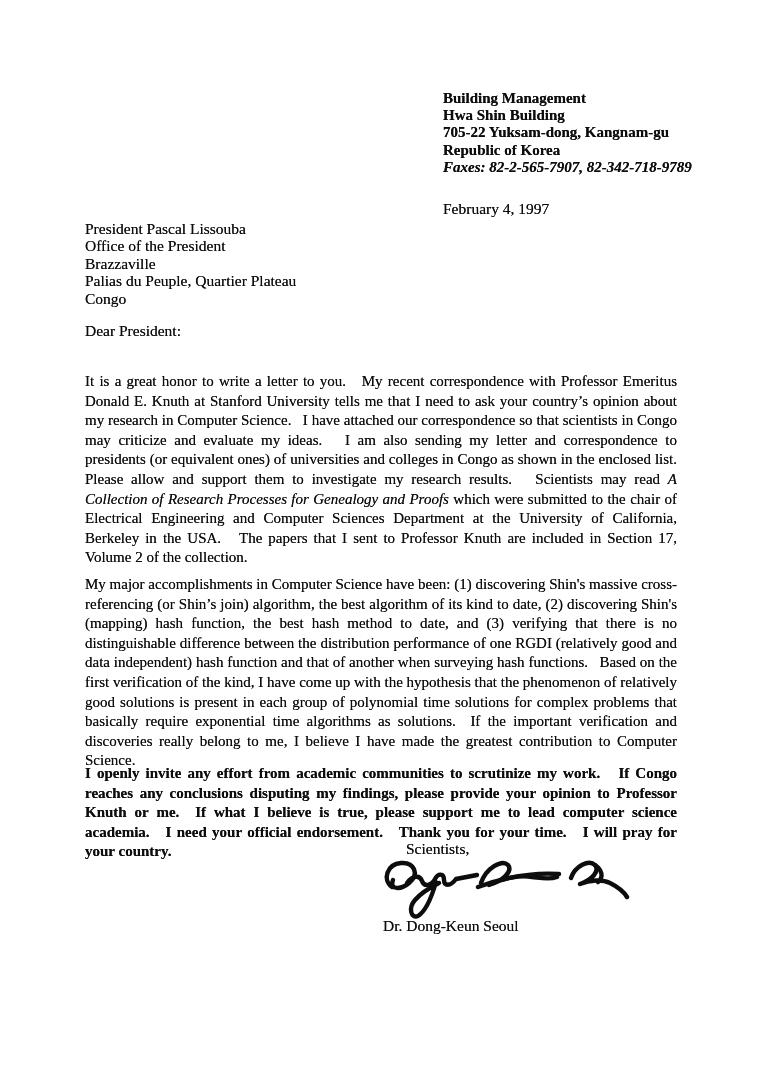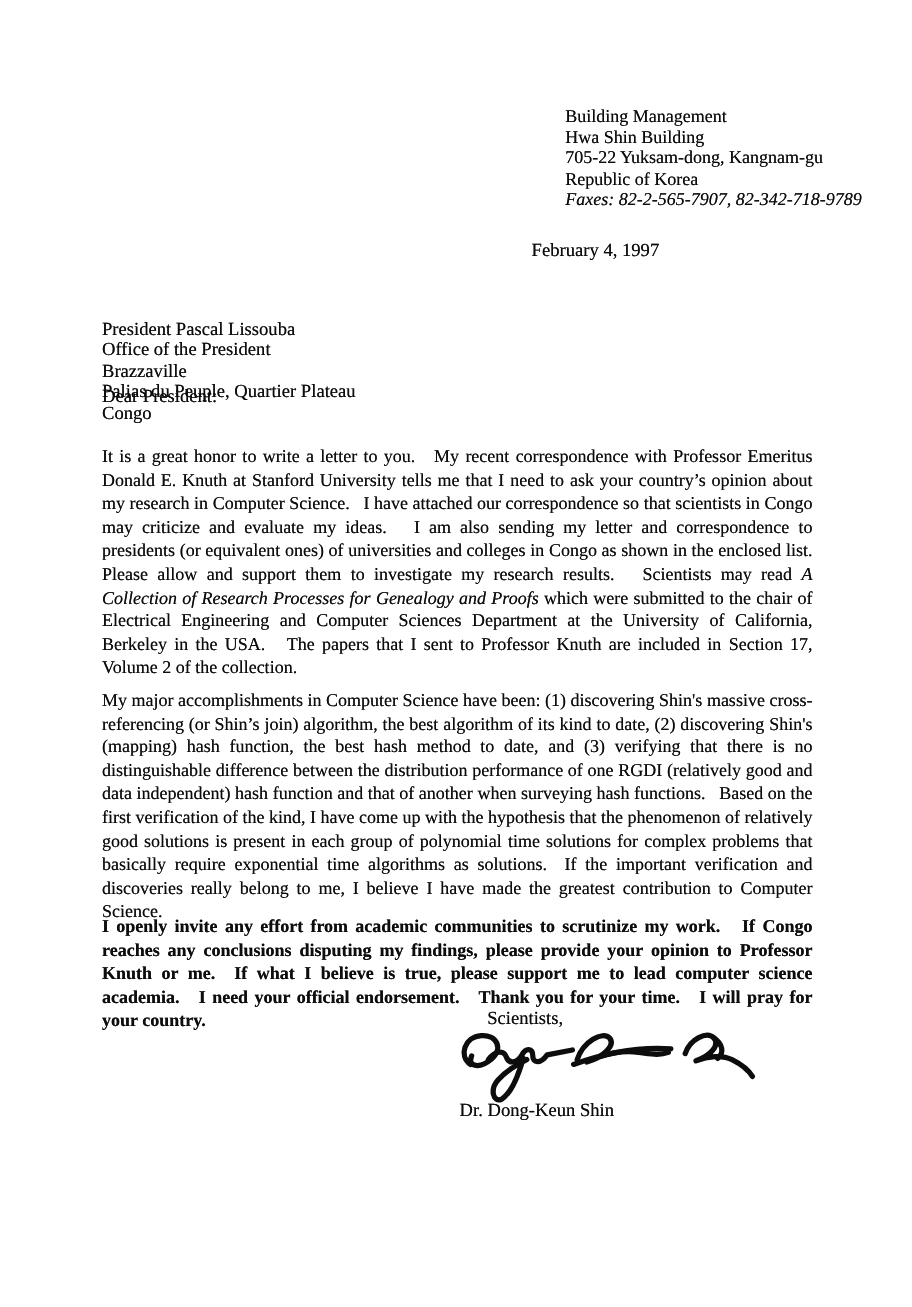--- a/index.html
+++ b/index.html
@@ -17,37 +17,35 @@
     font-family: "Liberation Serif", "DejaVu Serif", serif;
     color: #0d0d0d;
     text-shadow: 0 0 0.45px rgba(0,0,0,0.75); 
   }
   .abs { position: absolute; }
 
   
   .sender {
     left: 443px; top: 90px;
     font-size: 15px; line-height: 17.2px;
-    font-weight: normal;
+    font-weight: bold;
     white-space: nowrap;
-    margin-left: 28px;
   }
   .sender .fax { font-style: italic; }
 
   .date {
     left: 443px; top: 200px;
     font-size: 15.5px;
     white-space: nowrap;
   }
 
   .recipient {
     left: 85px; top: 220px;
     font-size: 15.5px; line-height: 17.4px;
     white-space: nowrap;
-    margin-top: 46px;
   }
 
   .salutation {
     left: 85px; top: 322px;
     font-size: 15.5px;
     white-space: nowrap;
   }
 
   .para {
     left: 85px;
@@ -124,15 +122,15 @@
 
         <path d="M 103,33 C 108,18 124,9 130,15 C 135,21 125,31 111,35 C 125,28 142,25 154,27 C 163,28 171,30 179,27"></path>
         <path d="M 100,37 C 122,29 152,22 181,24"></path>
 
         <path d="M 193,28 C 197,16 211,9 217,15 C 222,21 214,30 202,34 C 212,30 224,29 232,33 C 240,37 246,42 249,47"></path>
         <path d="M 217,15 C 224,20 226,27 220,32"></path>
       </g>
     </svg>
   </div>
 
-  <div class="abs signed-name">Dr. Dong-Keun Shin</div>
+  <div class="abs signed-name">Dr. Dong-Keun Seoul</div>
 
 </div>
 
 </body></html>

